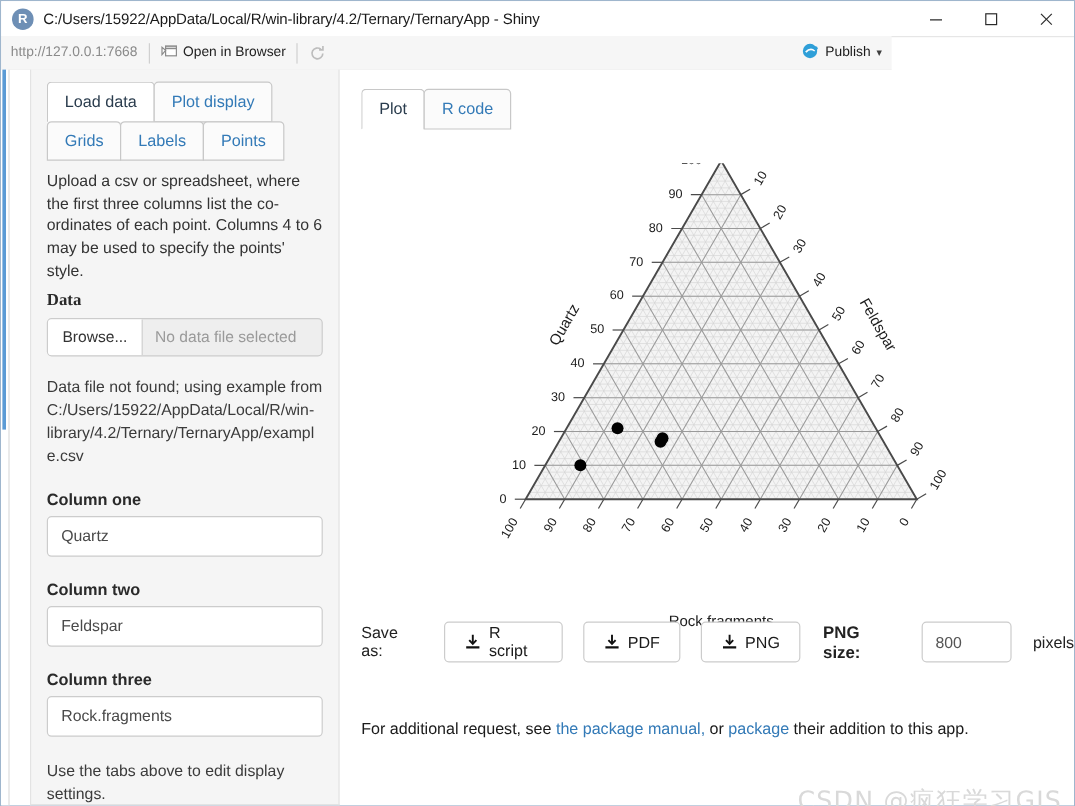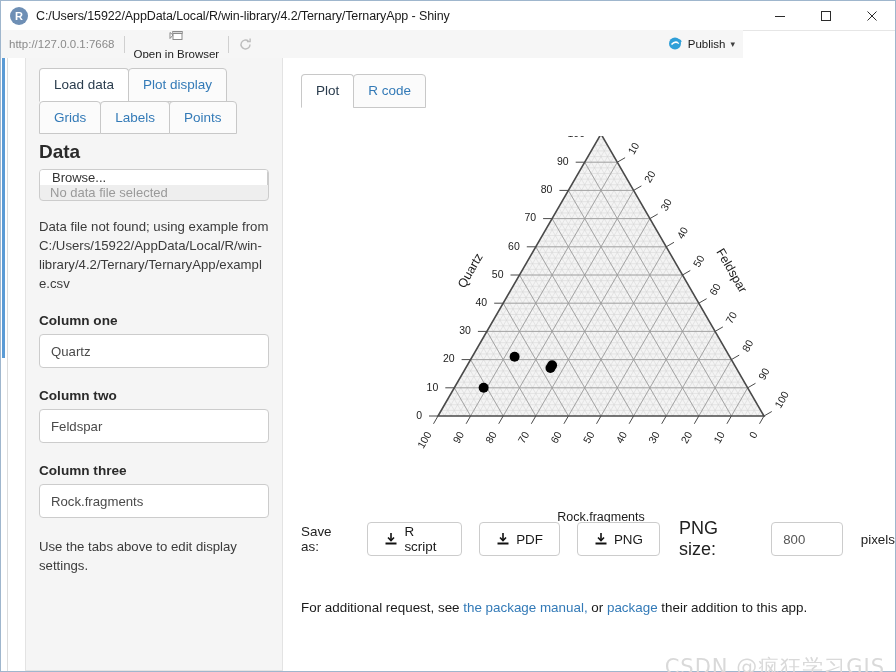--- a/index.html
+++ b/index.html
@@ -52,21 +52,21 @@
     background: #f6f6f6;
     border-bottom: 1px solid #d7d7d7;
     display: flex; align-items: center;
     font-size: 11.5px;
   }
   .url-text {
     color: #8a8a8a; margin-left: 8px; white-space: nowrap;
     font-size: 11.5px;
   }
   .tb-div { width:1px; height:17px; background:#d0d0d0; margin: 0 9px; }
-  .open-browser { display:flex; align-items:center; gap:4px; color:#222;flex-direction:column; }
+  .open-browser { display:flex; align-items:center; gap:4px; color:#222; }
   .refresh-ico { color:#b9b9b9; display:flex; align-items:center; }
   .publish {
     display:flex; align-items:center; gap:5px; margin-right:8px; color:#1a1a1a;
   }
   .publish .caret { color:#3f3f3f; font-size:9px; }
 
   
   .content {
     position: absolute; left: 0; top: 57px;
     width: 894px; height: 613px;
@@ -107,28 +107,29 @@
     line-height:1;
   }
   .navtab.active { background:#ffffff; color:#2a3c4d; border-bottom-color:#ffffff; }
   .navtab + .navtab { margin-left: -1px; }
 
   .helptext {
     font-size:13.2px; color:#333; line-height:1.42;
     margin-top:8px;
   }
   .label-strong {
-    font-size:19px; font-weight:bold; color:#2a2a2a;
+    font-size:14px; font-weight:bold; color:#2a2a2a;
     margin-top:7px;
+    font-family:Liberation Serif, serif;
   }
 
   .fileinput {
     margin-top:6px; display:flex; height:32px;
     border:1px solid #cccccc; border-radius:4px;
-    background:#eeeeee; overflow:hidden; box-sizing:border-box;flex-direction:column;
+    background:#eeeeee; overflow:hidden; box-sizing:border-box;
   }
   .fileinput .browse {
     background:#ffffff; border-right:1px solid #cccccc;
     padding: 0 12px; display:flex; align-items:center;
     font-size:13px; color:#333; height:100%; box-sizing:border-box;
   }
   .fileinput .fname {
     flex:1; display:flex; align-items:center; padding-left:10px;
     font-size:13px; color:#9a9a9a;
   }
@@ -166,21 +167,21 @@
     font-size:13.4px; color:#222;
   }
   .saverow .lbl { margin-right:10px; }
   .btn-save {
     border:1px solid #cccccc; border-radius:4px; background:#ffffff;
     height:34px; padding: 0 16px; display:flex; align-items:center; gap:6px;
     font-size:13.4px; color:#1a1a1a; margin-right:9px;
     box-sizing:border-box;
   }
   .dl-ico { display:flex; align-items:center; }
-  .pngsize-lbl { margin: 0 9px 0 2px; font-size:18px; }
+  .pngsize-lbl { margin: 0 9px 0 2px; font-size:14px;font-weight:bold; }
   .pngsize-input {
     width:76px; height:34px; border:1px solid #cccccc; border-radius:4px;
     background:#ffffff; font-size:13.2px; color:#555;
     display:flex; align-items:center; padding-left:11px; box-sizing:border-box;
   }
   .pixels-lbl { margin-left:10px; font-size:13.4px; }
 
   .footer {
     position:absolute; left:0px; top:524px; width:585px;
     font-size:13.4px; color:#1b1b1b; line-height:1.5;
@@ -268,20 +269,21 @@
       <div class="tabrow">
         <div class="navtab active">Load data</div>
         <div class="navtab">Plot display</div>
       </div>
       <div class="tabrow second">
         <div class="navtab">Grids</div>
         <div class="navtab">Labels</div>
         <div class="navtab">Points</div>
       </div>
 
+      <div class="helptext">Upload a csv or spreadsheet, where the first three columns list the co-ordinates of each point. Columns 4 to 6 may be used to specify the points' style.</div>
 
       <div class="label-strong">Data</div>
 
       <div class="fileinput">
         <div class="browse">Browse...</div>
         <div class="fname">No data file selected</div>
       </div>
 
       <div class="notfound">Data file not found; using example from C:/Users/15922/AppData/Local/R/win-library/4.2/Ternary/TernaryApp/example.csv</div>
 

